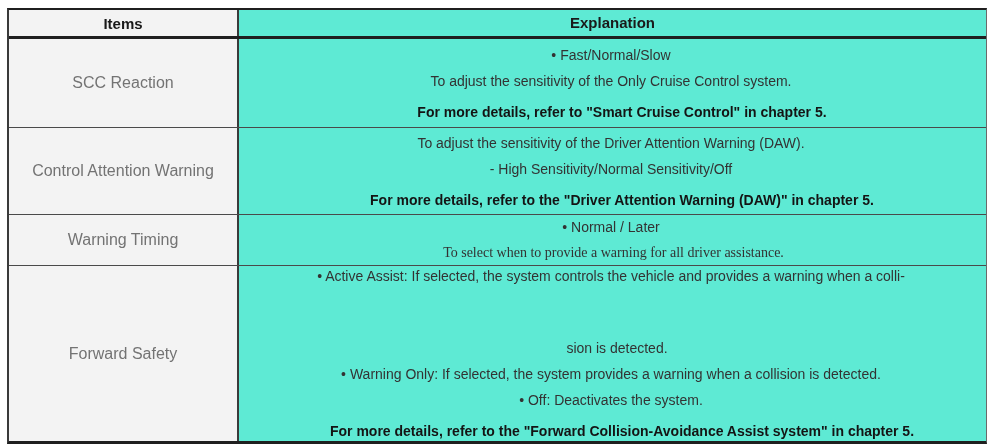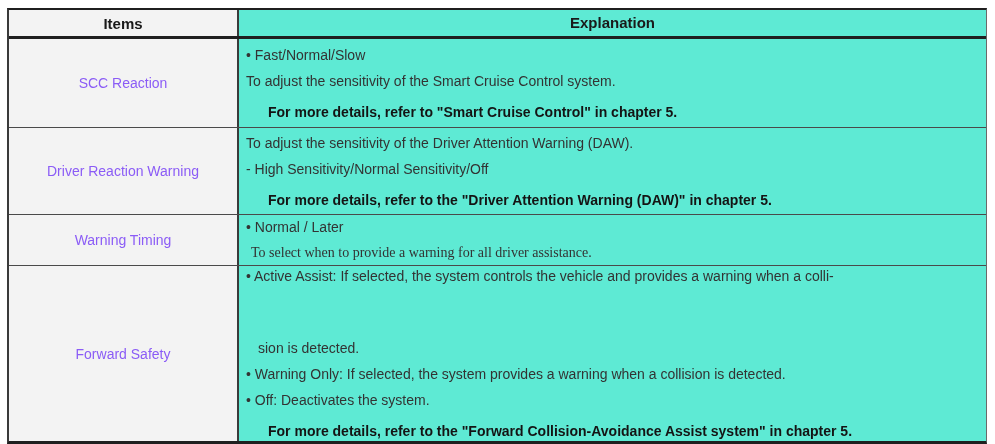--- a/index.html
+++ b/index.html
@@ -41,22 +41,22 @@
   .cell-item {
     flex: 0 0 230px;
     width: 230px;
     box-sizing: border-box;
     border-right: 2px solid #3a3a3a;
     background: #f3f3f3;
     display: flex;
     align-items: center;
     justify-content: center;
     text-align: right;
-    color: #8b5cf6;
-    font-size: 14px;
+    color: #737373;
+    font-size: 16px;
   }
   .cell-exp {
     flex: 1 1 auto;
     box-sizing: border-box;
     background: #5eead4;
     display: flex;
     flex-direction: column;
     justify-content: center;
     padding: 2px 10px 2px 7px;
     color: #333333;
@@ -67,21 +67,21 @@
   .header .cell-exp {
     font-weight: 700;
     font-size: 15px;
     color: #1a1a1a;
     align-items: center;
     justify-content: center;
     flex-direction: row;
     text-align: center;
     padding: 4px;
   }
-  .line { white-space: pre-wrap; }
+  .line { white-space: pre-wrap; text-align: center; }
   .line.bold {
     font-weight: 700;
     color: #141414;
     margin-top: 5px;
     margin-left: 22px;
   }
   .line.cont { padding-left: 12px; margin-top: 46px; }
   .line.sp { padding-left: 5px; font-family: Liberation Serif, serif; }
 </style>
 </head>
@@ -91,27 +91,27 @@
 
   <div class="row header">
     <div class="cell-item">Items</div>
     <div class="cell-exp">Explanation</div>
   </div>
 
   <div class="row sep r1">
     <div class="cell-item">SCC Reaction</div>
     <div class="cell-exp">
       <div class="line">• Fast/Normal/Slow</div>
-      <div class="line">To adjust the sensitivity of the Smart Cruise Control system.</div>
+      <div class="line">To adjust the sensitivity of the Only Cruise Control system.</div>
       <div class="line bold">For more details, refer to "Smart Cruise Control" in chapter 5.</div>
     </div>
   </div>
 
   <div class="row sep r2">
-    <div class="cell-item">Driver Reaction Warning</div>
+    <div class="cell-item">Control Attention Warning</div>
     <div class="cell-exp">
       <div class="line">To adjust the sensitivity of the Driver Attention Warning (DAW).</div>
       <div class="line">- High Sensitivity/Normal Sensitivity/Off</div>
       <div class="line bold">For more details, refer to the "Driver Attention Warning (DAW)" in chapter 5.</div>
     </div>
   </div>
 
   <div class="row sep r3">
     <div class="cell-item">Warning Timing</div>
     <div class="cell-exp">

